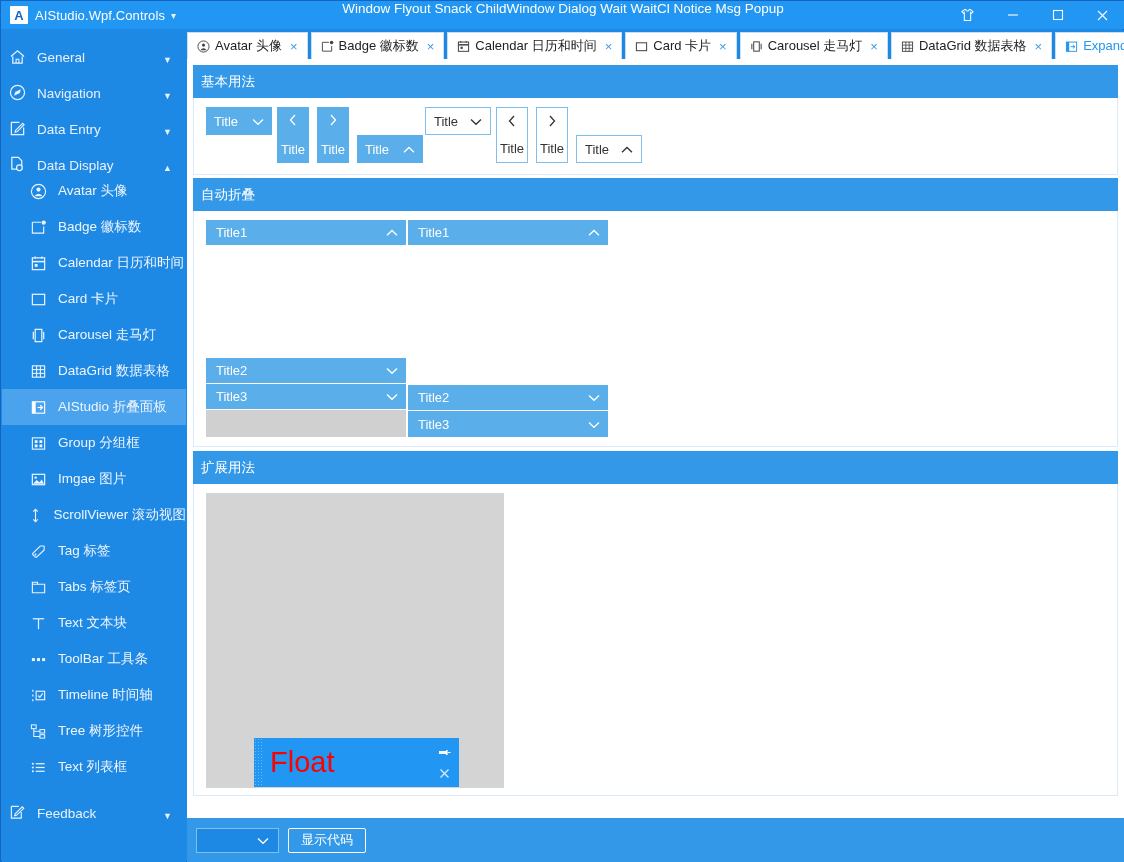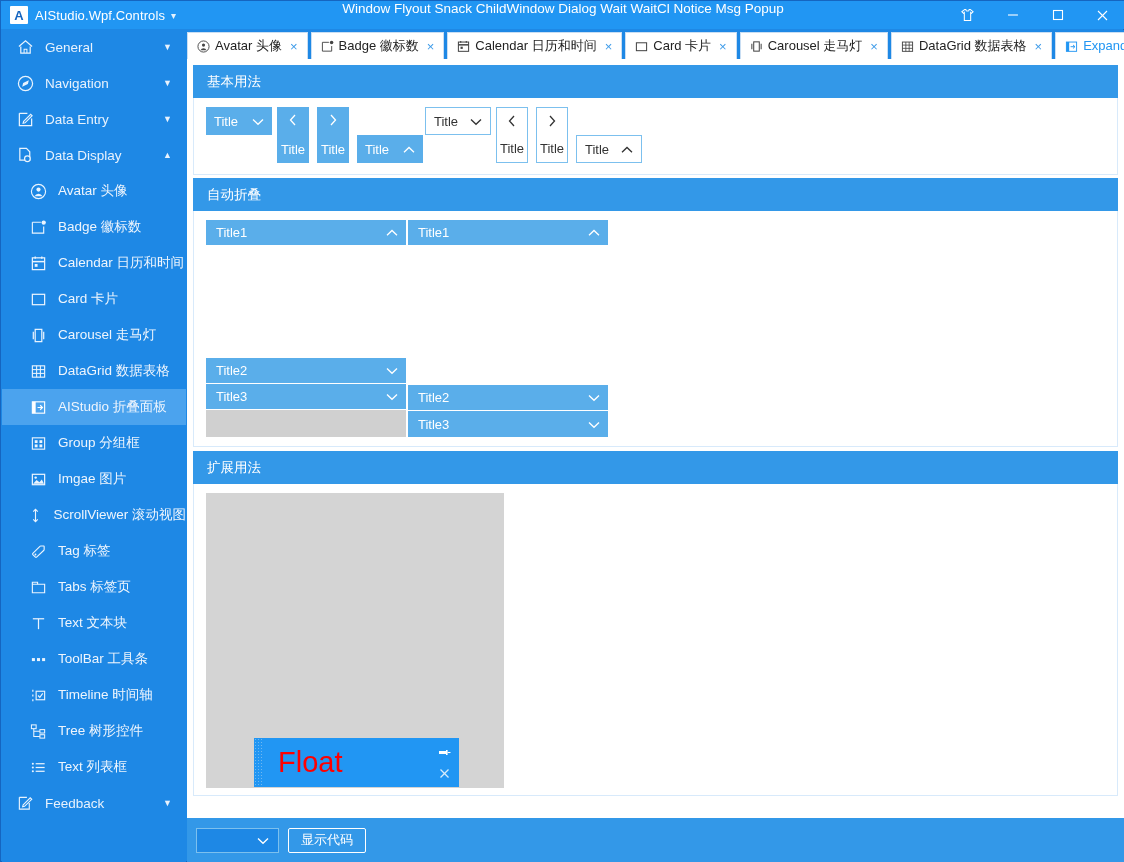--- a/index.html
+++ b/index.html
@@ -59,21 +59,21 @@
     background: #1e88e5;
     overflow: hidden;
   }
   .sb-header {
     height: 36px; display: flex; align-items: center; padding-left: 12px;
   }
   .sb-header .burger { margin-right: 10px; display:flex; }
   .sb-header .txt { color: #fff; font-size: 13.5px; }
 
   .sb-group {
-    height: 36px; display: flex; align-items: center; padding-left: 12px;
+    height: 36px; display: flex; align-items: flex-end; padding-left: 4px;
     position: relative;
   }
   .sb-group .ico { width: 22px; display: flex; align-items: center; justify-content: center; }
   .sb-group .lbl { color: #e8f2fd; font-size: 13.5px; margin-left: 9px; }
   .sb-group .arr { position: absolute; right: 14px; color: #e8f2fd; font-size: 9px; }
 
   .sb-item {
     height: 36px; display: flex; align-items: center; padding-left: 25px;
     position: relative;
   }
@@ -107,21 +107,21 @@
   
   .content {
     position: absolute; left: 186px; top: 58px;
     width: 937px; height: 803px;
     background: #fff;
     overflow: hidden;
   }
 
   .section-head {
     height: 33px; background: #3398e8;
-    display: flex; align-items: center; padding-left: 14px;
+    display: flex; align-items: center; padding-left: 8px;
     color: #fff; font-size: 13.5px;
   }
   .section-body {
     background: #fff;
     border-left: 1px solid #d8eafb; border-right: 1px solid #d8eafb;
     border-bottom: 1px solid #d8eafb;
   }
 
   .exp-h {
     background: #5aaeea; color: #fff;
@@ -165,21 +165,21 @@
     position: absolute;
     background: #2196f3;
     display: flex; align-items: center;
   }
   .float-grip {
     width: 9px; height: 100%;
     background-image: radial-gradient(#6fb8f0 40%, transparent 41%);
     background-size: 3px 3px;
   }
   .float-title {
-    color: #ff0000; font-size: 29px; margin-left: 15px;
+    color: #ff0000; font-size: 29px; margin-left: 7px;
     font-family: "Liberation Sans", sans-serif;
   }
   .float-btns {
     margin-left: auto; margin-right: 8px;
     display: flex; flex-direction: column; align-items: center; gap: 4px;
   }
 
   .bottombar {
     position: absolute; left: 0; bottom: 0;
     width: 937px; height: 44px;

